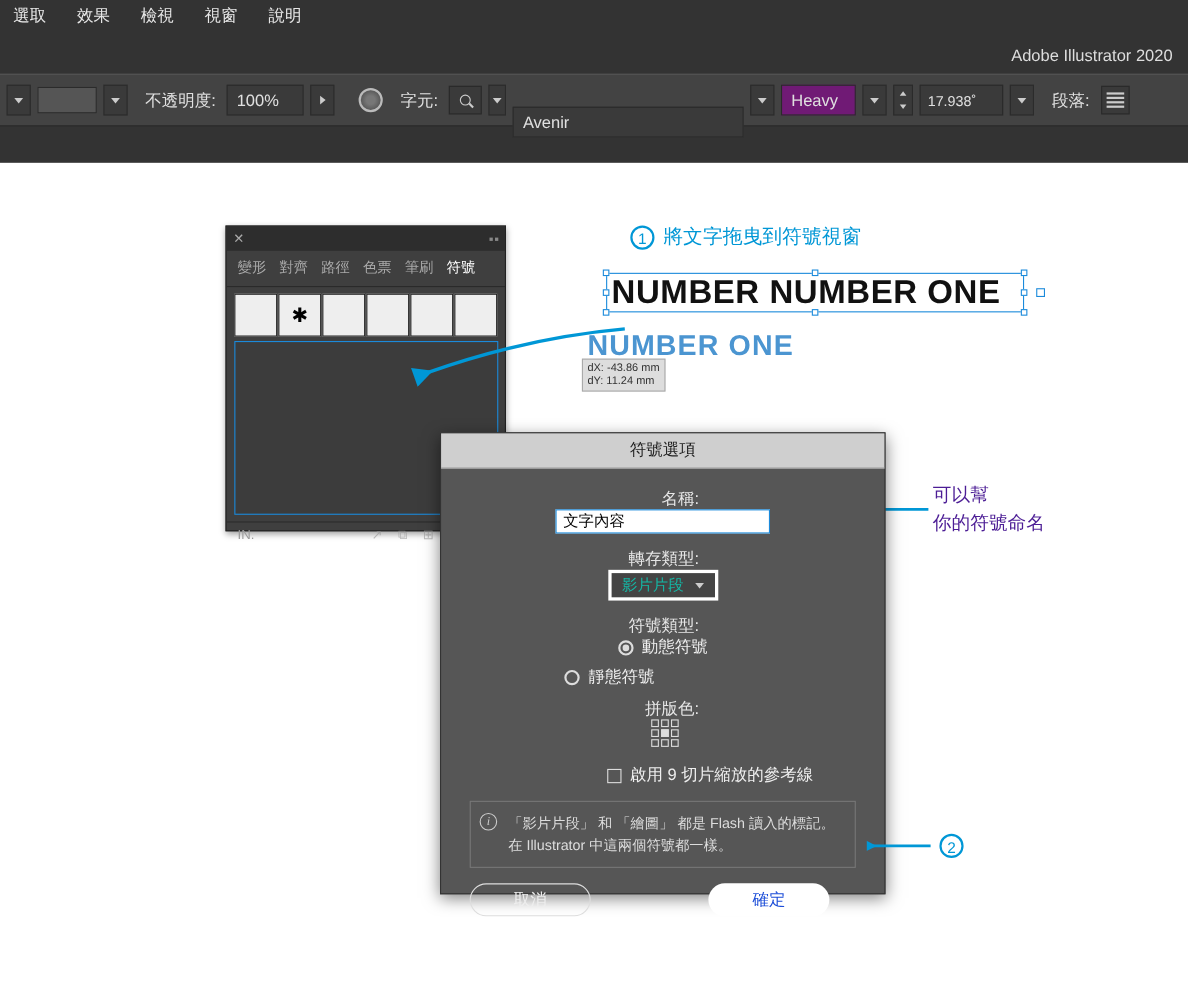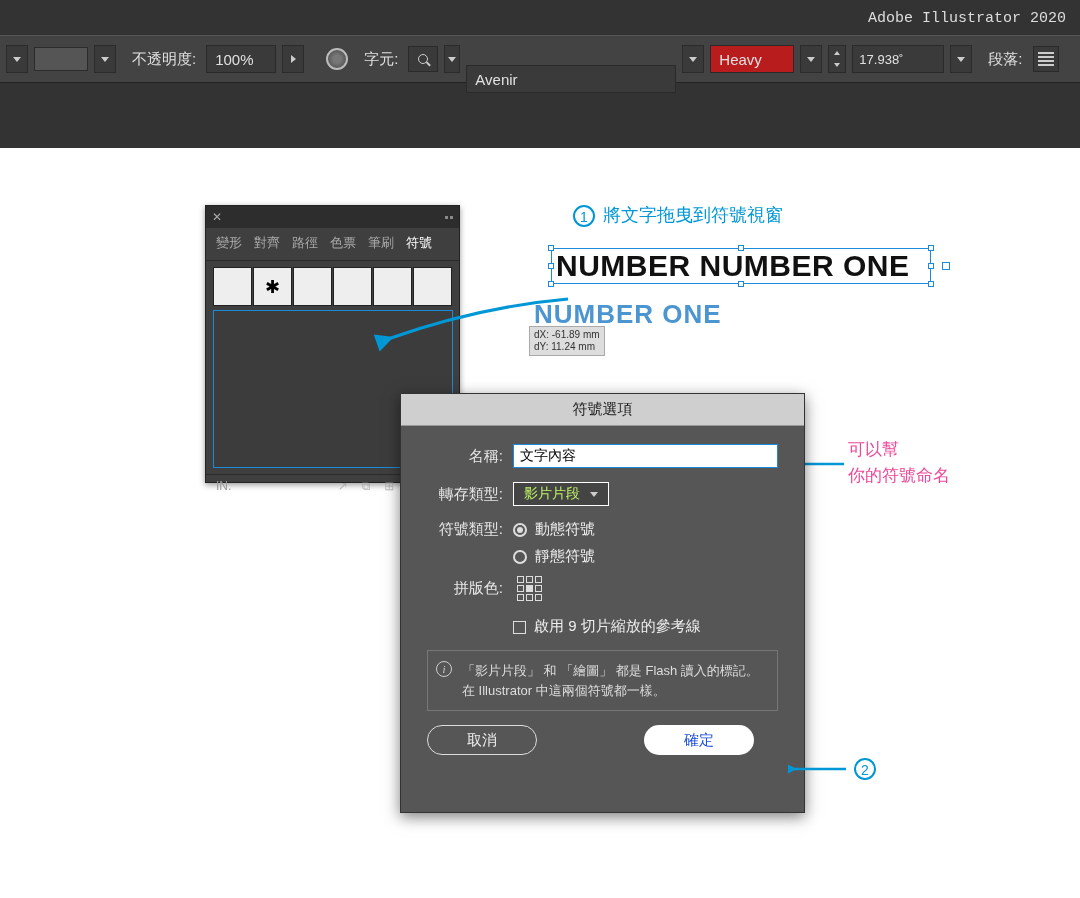--- a/index.html
+++ b/index.html
@@ -1,38 +1,38 @@
 <!DOCTYPE html>
 <html><head>
 <meta charset="utf-8">
 <style>
   * { box-sizing: border-box; margin: 0; padding: 0; }
   body { font-family: "Helvetica Neue", Arial, sans-serif; background: #fff; width:1080px; height:898px; overflow:hidden; position:relative; }
   .topbar { background:#333; height:148px; }
   .menu { display:flex; gap:28px; padding:5px 12px 8px 12px; color:#e8e8e8; font-size:15px; }
   .menu span { cursor:default; }
-  .appline { text-align:right; padding:10px 14px 8px 0; color:#ddd; font-size:15px;font-family:Liberation Mono, monospace; }
+  .appline { text-align:right; padding:10px 14px 8px 0; color:#ddd; font-size:15px; }
   .ctlbar { background:#434343; height:48px; display:flex; align-items:center; gap:6px; padding:0 6px; color:#e0e0e0; font-size:15px; border-top:1px solid #555; border-bottom:1px solid #222; }
   .dd-tiny { width:22px; height:28px; background:#3a3a3a; display:flex; align-items:center; justify-content:center; border:1px solid #2b2b2b; cursor:pointer; }
   .chev { width:0; height:0; border-left:4px solid transparent; border-right:4px solid transparent; border-top:5px solid #ccc; }
   .chev-r { width:0; height:0; border-top:4px solid transparent; border-bottom:4px solid transparent; border-left:5px solid #ccc; }
   .swatch { width:54px; height:24px; background:#555; border:1px solid #2b2b2b; }
   .lbl { margin:0 4px 0 10px; }
   .opval { width:70px; height:28px; background:#3a3a3a; display:flex; align-items:center; padding:0 8px; border:1px solid #2a2a2a; }
   .ring { width:22px; height:22px; border:2px solid #bbb; border-radius:50%; background:radial-gradient(circle,#777 30%,#444); }
   .search { width:30px; height:26px; background:#3a3a3a; display:flex; align-items:center; justify-content:center; border:1px solid #2a2a2a; }
   .mag { width:10px; height:10px; border:1.5px solid #ccc; border-radius:50%; position:relative; }
   .mag::after { content:""; position:absolute; width:5px; height:1.5px; background:#ccc; transform:rotate(45deg); right:-4px; bottom:-1px; }
   .fontbox { width:210px; height:28px; background:#3a3a3a; display:flex; align-items:center; padding:0 8px; border:1px solid #2a2a2a;margin-top:40px; }
-  .wbox { width:84px; height:28px; background:#b91c1c; display:flex; align-items:center; padding:0 8px; border:1px solid #2a2a2a; }
+  .wbox { width:68px; height:28px; background:#701a75; display:flex; align-items:center; padding:0 8px; border:1px solid #2a2a2a; }
   .stepper { width:18px; height:28px; background:#3a3a3a; border:1px solid #2a2a2a; position:relative; }
   .stepper::before,.stepper::after{content:"";position:absolute;left:50%;transform:translateX(-50%);width:0;height:0;border-left:3px solid transparent;border-right:3px solid transparent;}
   .stepper::before{top:5px;border-bottom:4px solid #ccc;}
   .stepper::after{bottom:5px;border-top:4px solid #ccc;}
-  .szbox { width:92px; height:28px; background:#3a3a3a; display:flex; align-items:center; padding:0 6px; border:1px solid #2a2a2a; font-size:13px; }
+  .szbox { width:76px; height:28px; background:#3a3a3a; display:flex; align-items:center; padding:0 6px; border:1px solid #2a2a2a; font-size:13px; }
   .parabtn { width:26px; height:26px; background:#3a3a3a; border:1px solid #2a2a2a; display:flex; flex-direction:column; justify-content:center; gap:2px; padding:4px; }
   .parabtn i{height:2px;background:#ccc;display:block;}
 
   
   .panel { position:absolute; left:205px; top:205px; width:255px; height:278px; background:#3f3f3f; border:1px solid #222; box-shadow:0 2px 6px rgba(0,0,0,.4); }
   .panel-top { display:flex; align-items:center; justify-content:space-between; padding:4px 6px; background:#2d2d2d; color:#aaa; font-size:11px; }
   .close-x{color:#aaa; cursor:pointer; font-size:12px;}
   .dbar{display:flex;gap:2px} .dbar i{width:3px;height:3px;background:#888}
   .tabs { display:flex; gap:12px; padding:6px 10px 8px 10px; color:#aaa; font-size:13px; border-bottom:1px solid #2a2a2a;}
   .tabs span{cursor:pointer}
@@ -61,50 +61,57 @@
   .selbox .hand.rm{right:-4px;top:50%;transform:translateY(-50%)}
   .selbox .dot{position:absolute;width:8px;height:8px;border:1px solid #1b8adb;right:-20px;top:50%;transform:translateY(-50%);}
   .txt1{ position:absolute; left:556px; top:249px; font-size:30px; font-weight:900; letter-spacing:0.5px; color:#111;}
   .txt2{ position:absolute; left:534px; top:299px; font-size:26px; font-weight:800; color:#4b95d1; letter-spacing:1px;}
   .meas{ position:absolute; left:529px; top:326px; background:#ddd; border:1px solid #aaa; font-size:10px; color:#333; padding:2px 4px; line-height:1.2;}
   .arrow-drag{ position:absolute; left:378px; top:297px; width:190px; height:60px; }
   .arrow-drag svg{width:100%;height:100%;overflow:visible;}
 
   .step-1 { position:absolute; left:573px; top:203px; color:#0097d6; font-size:18px; }
   .step-1 .circ, .step-2 .circ { display:inline-block; width:22px;height:22px;border:2px solid #0097d6;border-radius:50%; text-align:center;line-height:20px;font-size:14px;margin-right:8px;vertical-align:middle;}
-  .annot-right{position:absolute; left:848px; top:437px; color:#ec4899; font-size:17px; line-height:1.5;}
+  .annot-right{position:absolute; left:848px; top:437px; color:#4c1d95; font-size:17px; line-height:1.5;}
   .arrow-annot{position:absolute; left:778px; top:456px;}
   .arrow-annot svg{overflow:visible}
   .step-2 {position:absolute; left:788px; top:758px; color:#0097d6; font-size:18px; display:flex; align-items:center;}
 
   
   .dlg-wrap{position:absolute; left:400px; top:393px; width:405px; height:420px; background:#565656; border:1px solid #333; box-shadow:0 4px 14px rgba(0,0,0,.5);}
   .dlg-title{background:#cfcfcf; color:#222; text-align:center; padding:6px 0; font-size:15px; border-bottom:1px solid #999;}
   .dlg-body{padding:18px 26px 10px 26px; color:#eee; font-size:15px;}
-  .row{display:flex; align-items:center; margin-bottom:14px;}
+  .row{display:flex; align-items:center; margin-bottom:14px;flex-direction:column;}
   .row .rlabel{width:76px; text-align:right; margin-right:10px; color:#e6e6e6;}
   .name-inp{flex:1; height:24px; background:#fff; border:1px solid #1b8adb; padding:2px 6px; color:#000; font-size:14px;}
-  .sel-box{background:#444; border:1px solid #ffffff; padding:2px 10px; display:flex; align-items:center; gap:10px; color:#bef264; font-size:14px;}
+  .sel-box{background:#444; border:3px solid #ffffff; padding:2px 10px; display:flex; align-items:center; gap:10px; color:#14b8a6; font-size:14px;}
   .radio{width:14px;height:14px;border:2px solid #ddd;border-radius:50%;display:inline-block;margin-right:8px;vertical-align:middle;position:relative;}
   .radio.on::after{content:"";position:absolute;left:2px;top:2px;width:6px;height:6px;background:#ddd;border-radius:50%;}
   .radio-row{margin-left:86px; margin-bottom:10px; display:flex; align-items:center;}
   .grid9{display:inline-grid;grid-template-columns:repeat(3,7px);grid-template-rows:repeat(3,7px);gap:2px;margin-left:4px;}
   .grid9 i{border:1px solid #ddd;width:7px;height:7px;} .grid9 i.c{background:#ddd;}
   .chk{width:13px;height:13px;border:1.5px solid #ddd;display:inline-block;margin-right:8px;vertical-align:middle;}
   .info-box{border:1px solid #777; padding:10px 10px 10px 34px; font-size:13px; color:#ddd; line-height:1.5; position:relative; margin-top:6px;}
   .info-box .iicon{position:absolute;left:8px;top:10px;width:16px;height:16px;border:1.5px solid #ccc;border-radius:50%;color:#ccc;font-size:11px; text-align:center;line-height:14px; font-style:italic;font-family:serif;}
   .dlg-foot{display:flex;justify-content:space-between;gap:14px;padding:14px 24px 0 0;}
   .btn{width:110px;height:30px;border-radius:16px;display:flex;align-items:center;justify-content:center;font-size:15px;cursor:pointer;}
   .btn-cancel{border:1.5px solid #ddd;color:#eee;}
   .btn-ok{background:#fff;color:#1d4ed8;}
 </style>
 </head>
 <body>
 
 <div class="topbar">
+  <div class="menu">
+    <span>選取</span>
+    <span>效果</span>
+    <span>檢視</span>
+    <span>視窗</span>
+    <span>說明</span>
+  </div>
   <div class="appline">Adobe Illustrator 2020</div>
   <div class="ctlbar">
     <div class="dd-tiny">
         <span class="chev"></span>
       </div>
     <div class="swatch"></div>
     <div class="dd-tiny">
         <span class="chev"></span>
       </div>
     <span class="lbl">不透明度:</span>
@@ -188,21 +195,21 @@
   <span class="hand lm"></span>
     <span class="hand rm"></span>
   <span class="hand bl"></span>
     <span class="hand bm"></span>
     <span class="hand br"></span>
   <span class="dot"></span>
 </div>
 <div class="txt1">NUMBER NUMBER ONE</div>
 <div class="txt2">NUMBER ONE</div>
 <div class="meas">
-  <div>dX: -61.89 mm</div>
+  <div>dX: -43.86 mm</div>
   <div>dY: 11.24 mm</div>
 </div>
 <div class="arrow-drag">
   <svg>
       <defs>
         <marker id="ah1" markerWidth="10" markerHeight="10" refX="2" refY="3" orient="auto">
           <path d="M6,0 L0,3 L6,6 Z" fill="#0097d6"></path>
         </marker>
       </defs>
   <path d="M190,2 Q100,10 10,42" stroke="#0097d6" stroke-width="3" fill="none" marker-end="url(#ah1)"></path>

